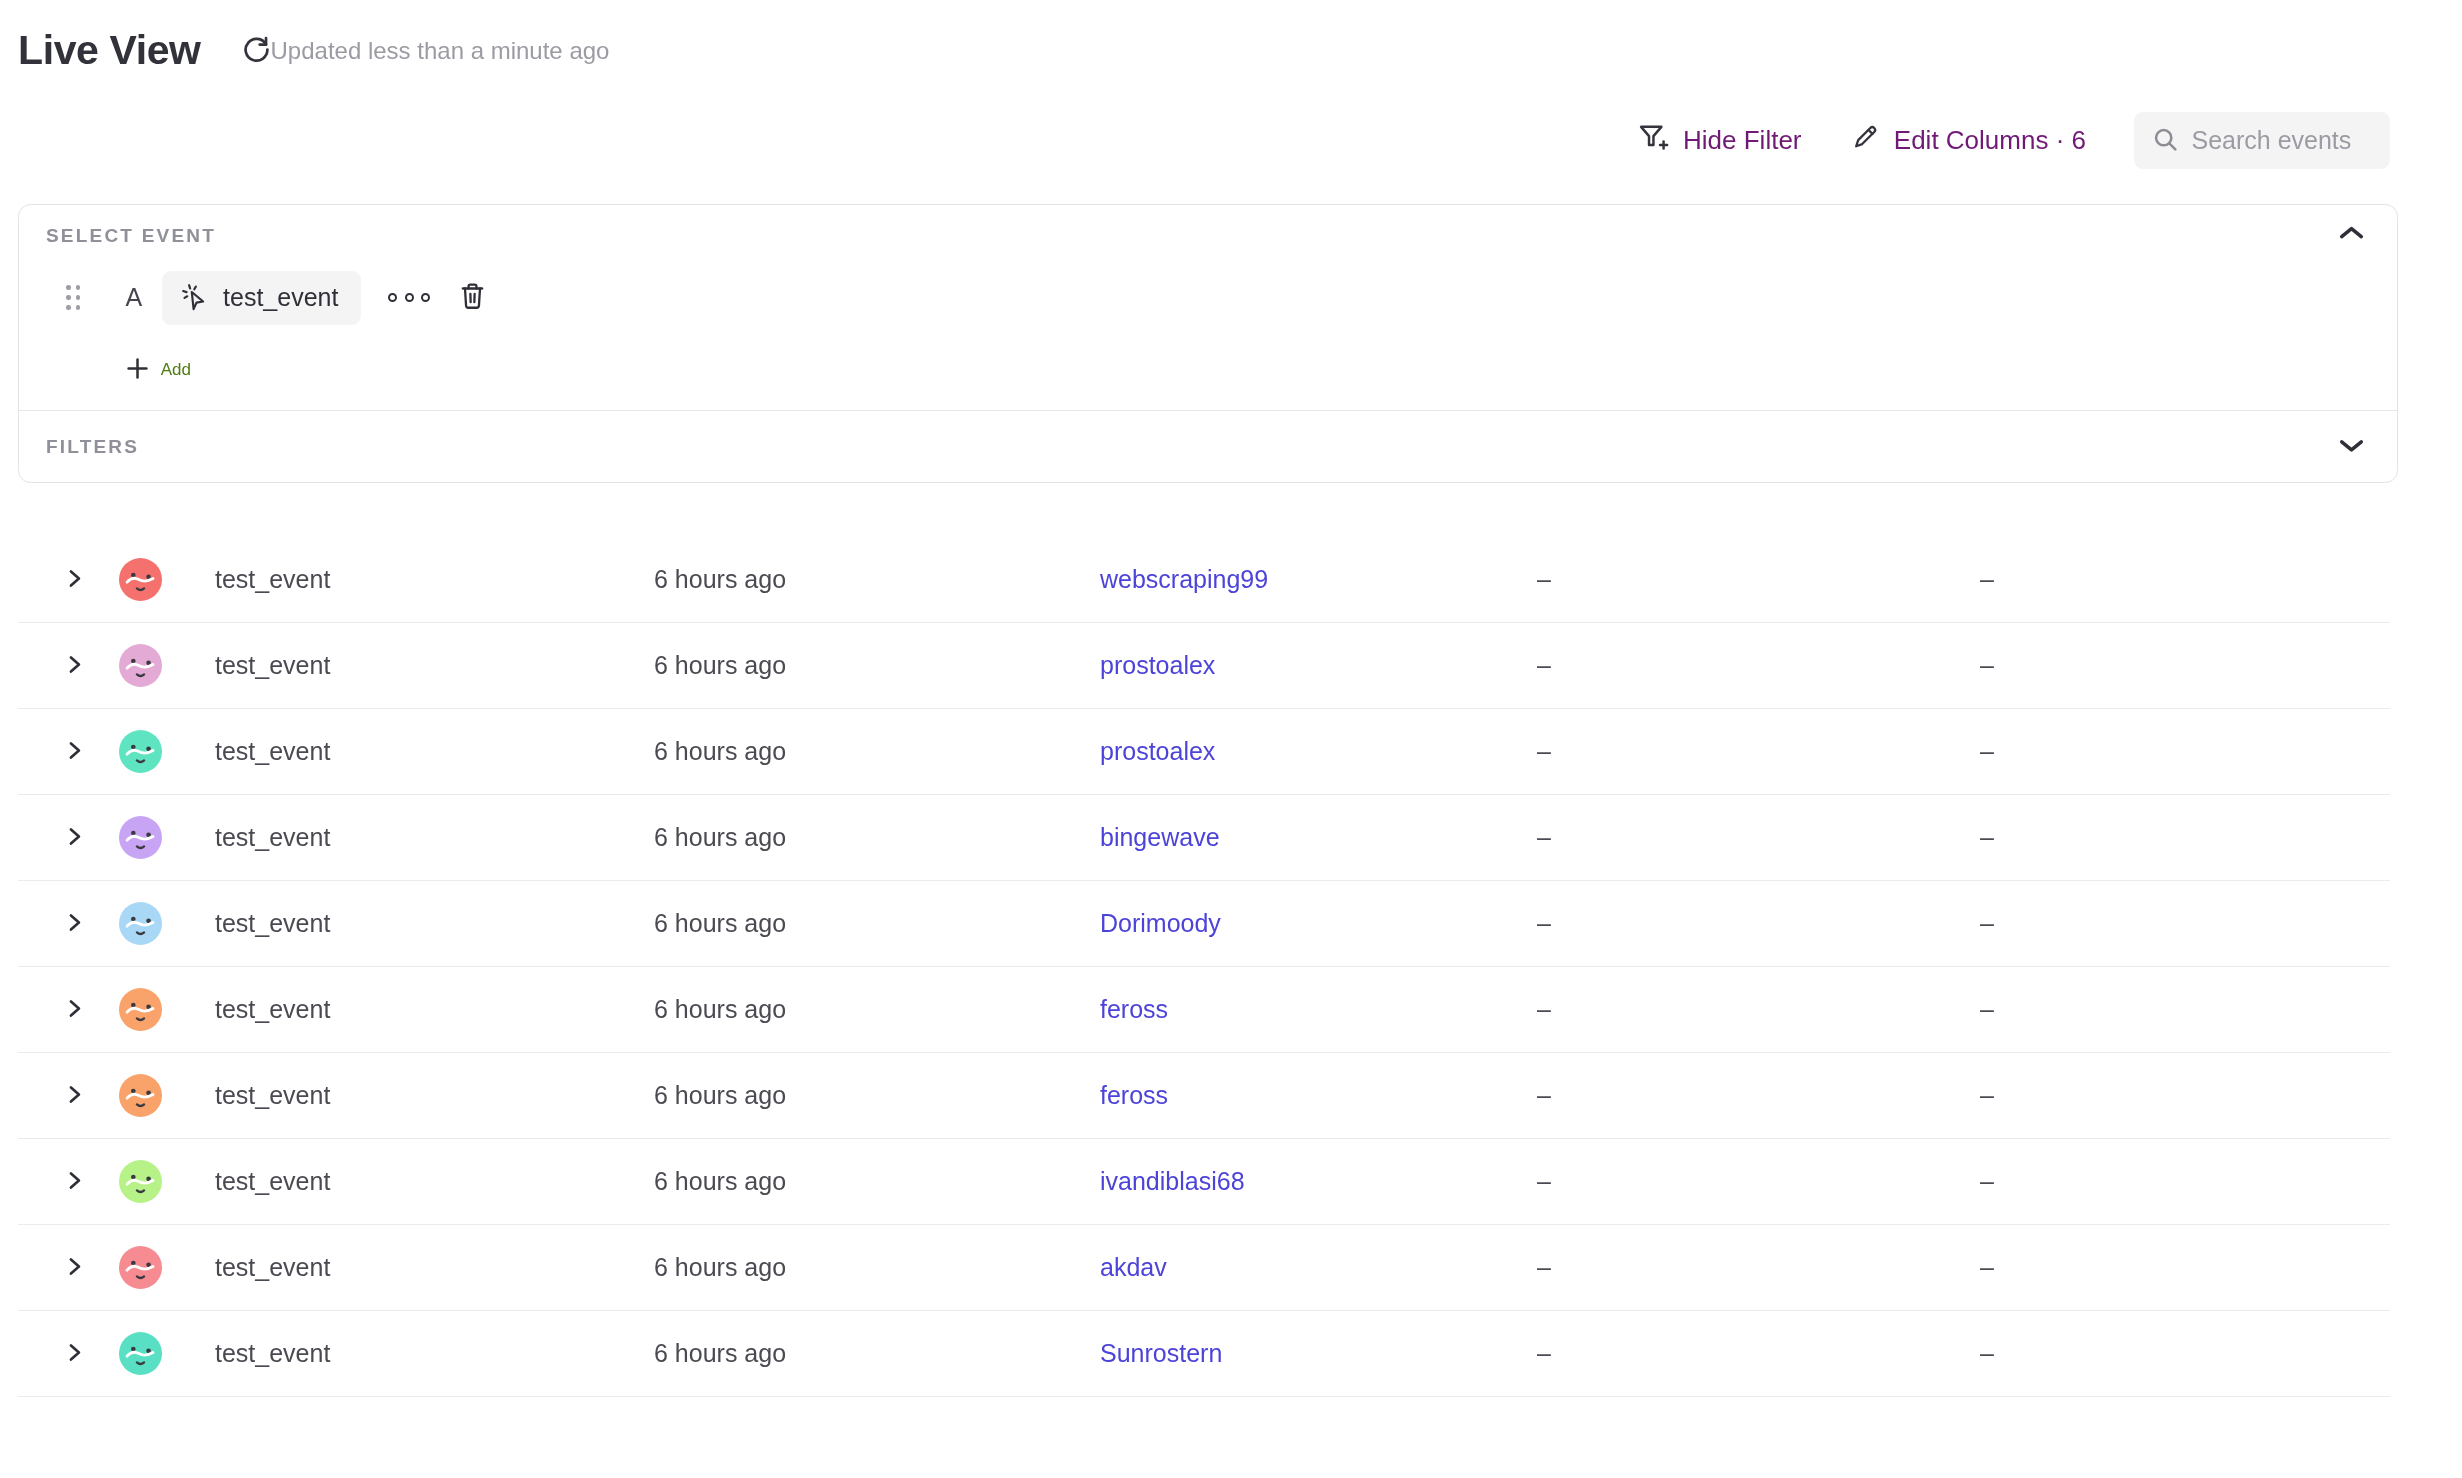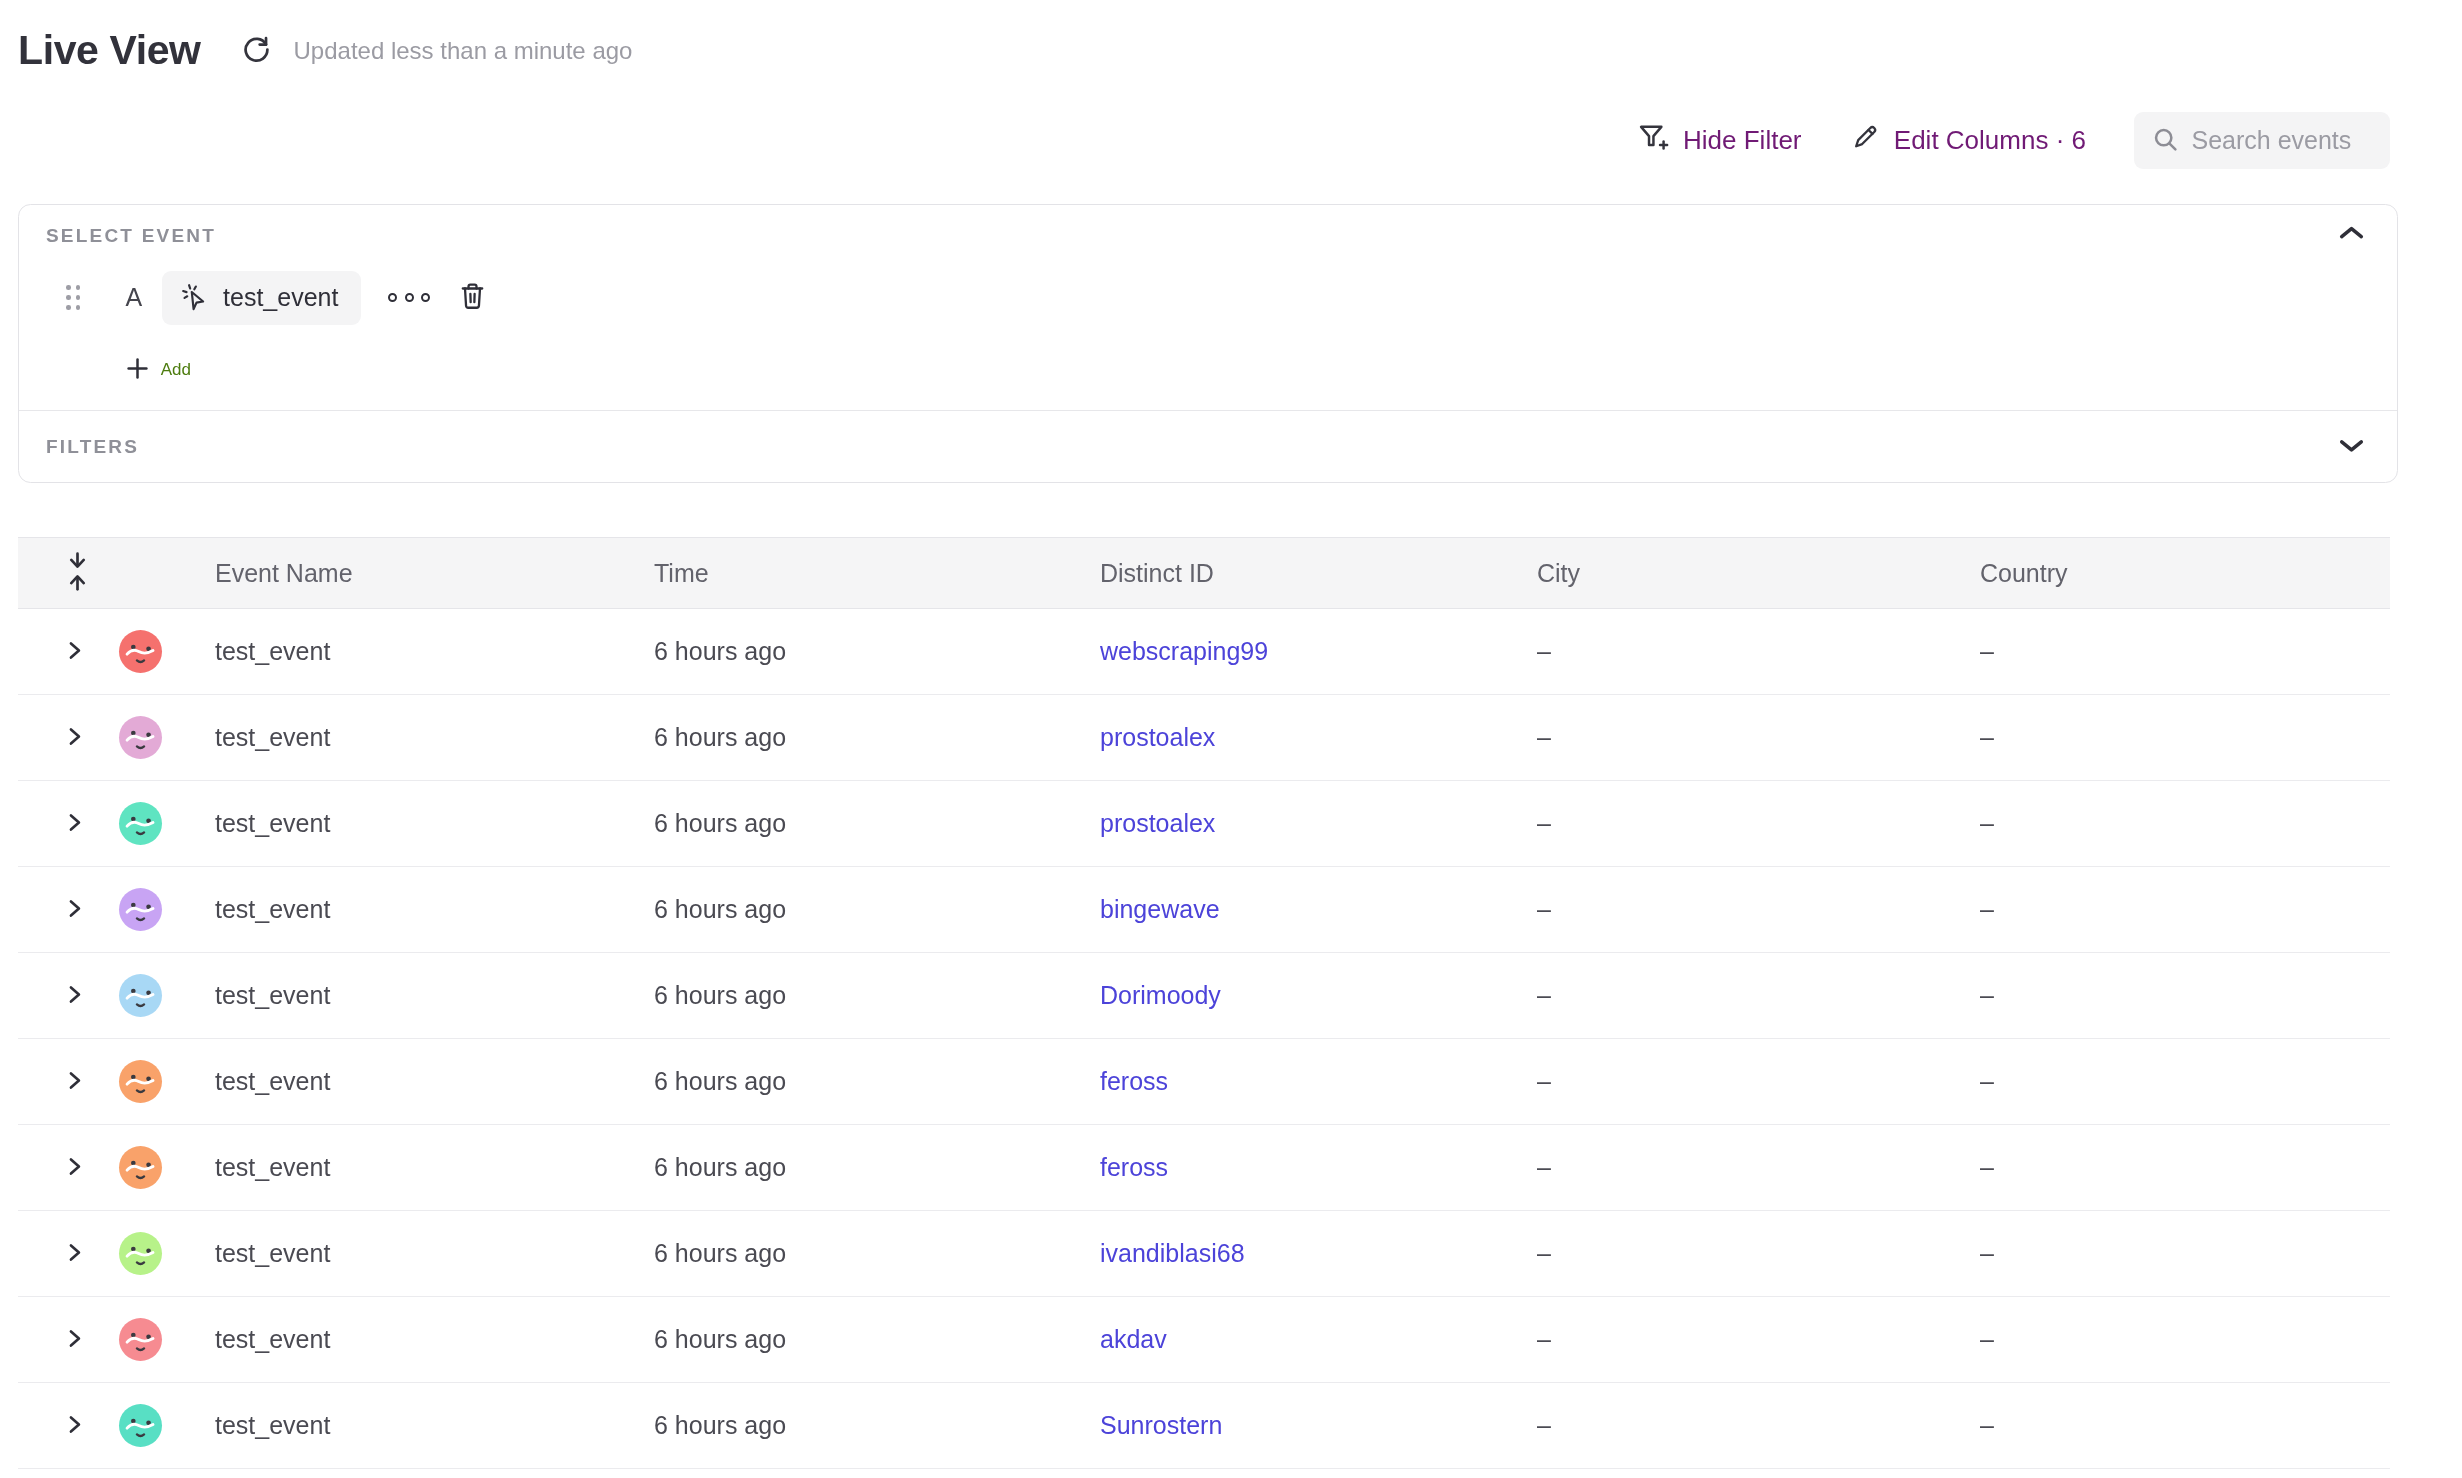--- a/index.html
+++ b/index.html
@@ -3,21 +3,21 @@
 <meta charset="utf-8">
 <style>
   * { margin:0; padding:0; box-sizing:border-box; }
   html,body { width:2462px; height:1478px; overflow:hidden; background:#ffffff; }
   body { font-family:"Liberation Sans", sans-serif; color:#45454d; position:relative; }
 
   
   .title-row { position:absolute; top:27px; left:18px; display:flex; align-items:center;text-align:right; }
   .page-title { font-size:41px; font-weight:700; color:#32323b; letter-spacing:-0.4px; }
   .refresh-btn { margin-left:41px; display:flex; align-items:center; cursor:pointer; }
-  .updated-text { margin-left:23px; font-size:24px; color:#9b9ba3; }
+  .updated-text { font-size:24px; color:#9b9ba3; }
 
   
   .toolbar { position:absolute; top:111px; right:72px; height:59px; display:flex; align-items:center; gap:48px; }
   .tool-btn { display:flex; align-items:center; gap:14.3px; font-size:26px; font-weight:500; color:#701a75; cursor:pointer; white-space:nowrap; }
   .search-box { width:256px; height:57px; background:#f4f4f5; border-radius:9px; display:flex; align-items:center; padding-left:18px; gap:12.5px; }
   .search-box input { border:none; outline:none; background:transparent; font-family:Liberation Sans, sans-serif; font-size:25px; color:#45454d; width:179px; }
   .search-box input::placeholder { color:#9b9ba3; }
 
   
   .panel { position:absolute; left:18px; top:204px; width:2380px; border:1.8px solid #e3e3e7; border-radius:12.5px; background:#fff; }
@@ -174,37 +174,20 @@
       <span>
         <svg width="27" height="16" viewBox="0 0 30 18">
             <polyline points="4,5 15,14 26,5" fill="none" stroke="#2f2f38" stroke-width="4" stroke-linecap="round" stroke-linejoin="round"></polyline>
           </svg>
       </span>
     </div>
   </div>
 </div>
 
 <div class="events-table">
-  <div class="thead">
-    <span class="cell c-collapse">
-      <span>
-        <svg width="25" height="41" viewBox="0 0 28 46" fill="none" stroke="#2f2f38" stroke-width="3" stroke-linecap="round" stroke-linejoin="round">
-          <line x1="14" y1="3" x2="14" y2="15"></line>
-            <polyline points="7,10 14,17.5 21,10"></polyline>
-          <line x1="14" y1="43" x2="14" y2="31"></line>
-            <polyline points="7,36 14,28.5 21,36"></polyline>
-        </svg>
-      </span>
-    </span>
-    <span class="cell th c-event">Event Name</span>
-    <span class="cell th c-time">Time</span>
-    <span class="cell th c-distinct">Distinct ID</span>
-    <span class="cell th c-city">City</span>
-    <span class="cell th c-country">Country</span>
-  </div>
   <div id="table-rows">
       <div class="row">
     <span class="cell c-expander expander">
       <span>
         <svg width="23" height="23" viewBox="0 0 26 26">
               <polyline points="9,5 18,13 9,21" fill="none" stroke="#2f2f38" stroke-width="3" stroke-linecap="round" stroke-linejoin="round"></polyline>
             </svg>
       </span>
     </span>
     <span class="cell c-avatar">

